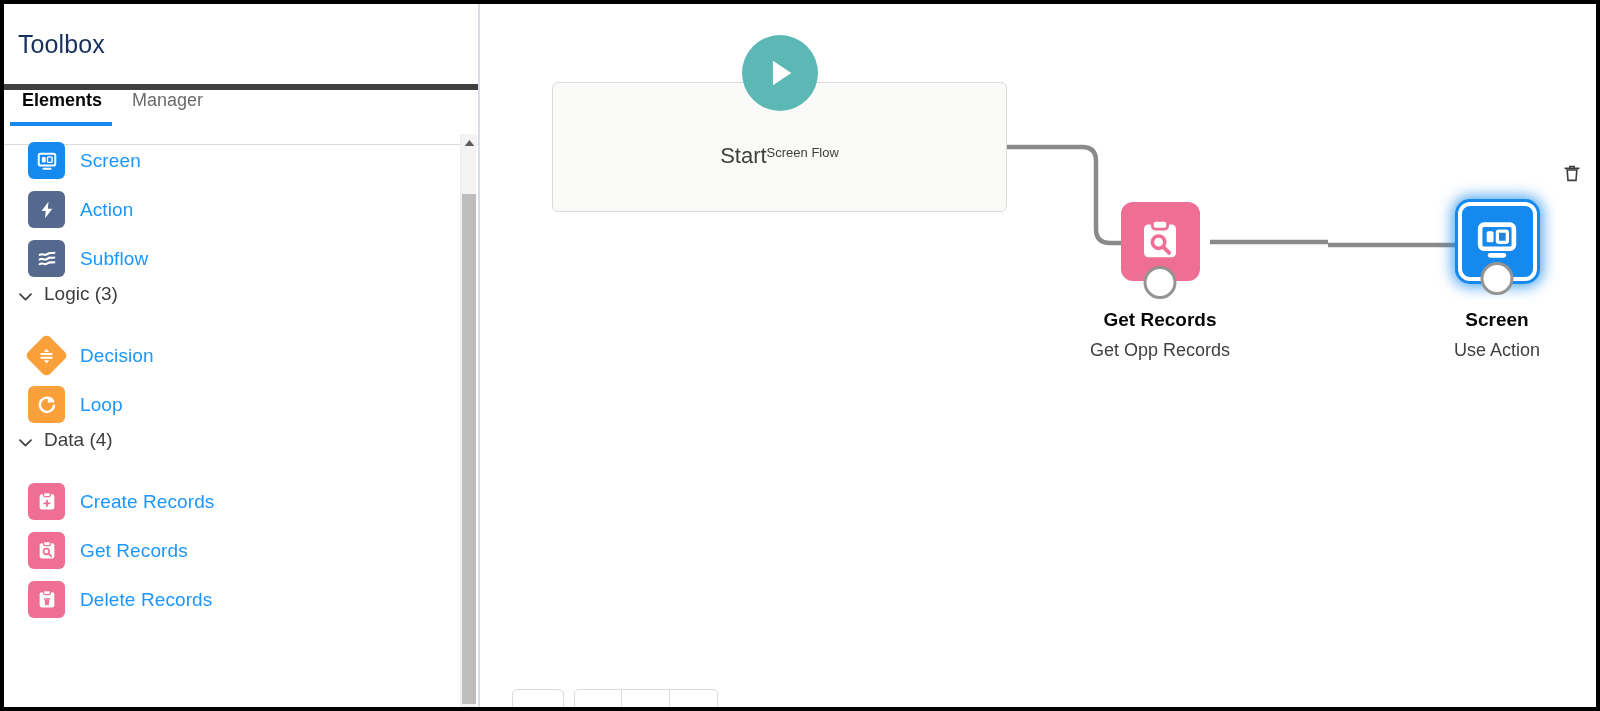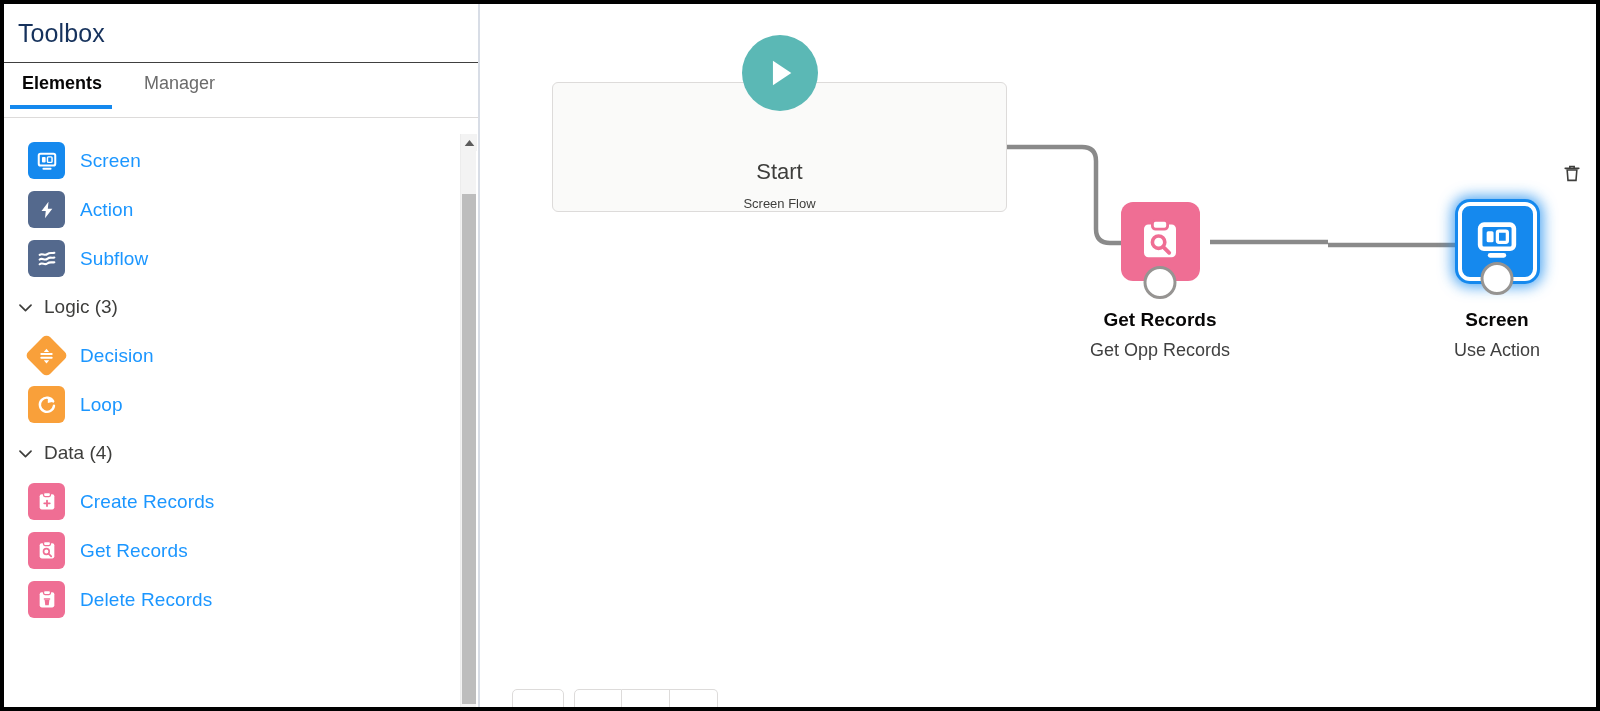--- a/index.html
+++ b/index.html
@@ -20,37 +20,36 @@
   
   #sidebar {
     position: absolute;
     left: 0; top: 0;
     width: 476px; height: 703px;
     background: #ffffff;
     border-right: 2px solid #d8dde6;
     overflow: hidden;
   }
   #toolbox-header {
-    height: 59px;
+    height: 86px;
     display: flex; align-items: center;
     padding-left: 14px;
-    border-bottom: 1px solid #404040;
+    border-bottom: 6px solid #404040;
   }
   #toolbox-title {
     font-size: 25px;
     color: #16325c;
     font-weight: 400;
     letter-spacing: .1px;
   }
   #tabbar {
     height: 55px;
-    display: flex; align-items: center;
+    display: flex; align-items: flex-start;
     border-bottom: 1px solid #dddbda;
     padding-left: 6px;
-    gap: 12px;
   }
   .tab {
     position: relative;
     padding: 0 18px 13px 12px;
     font-size: 18px;
     color: #3e3e3c;
     cursor: pointer;
   }
   .tab.active { color: #080707; font-weight: bold; }
   .tab.active::after {
@@ -62,21 +61,21 @@
   .tab.inactive { color: #6b6b6b; }
 
   #el-list {
     position: absolute;
     top: 130px; left: 0;
     width: 458px; bottom: 0;
     padding-top: 2px;
     overflow: hidden;
   }
   .group-head {
-    display: flex; align-items: center;
+    display: flex; align-items: flex-start;
     height: 48px;
     padding-left: 8px;
     font-size: 19px;
     color: #3e3e3c;
     cursor: pointer;
   }
   .chev {
     width: 26px; height: 26px;
     margin-right: 6px;
     display: inline-flex; align-items: center; justify-content: center;
@@ -148,22 +147,22 @@
   #svg-conn { position: absolute; left: 0; top: 0; width: 1118px; height: 703px; }
 
   
   #start-node {
     position: absolute;
     left: 70px; top: 78px;
     width: 455px; height: 130px;
     background: #fafaf9;
     border: 1px solid #dddbda;
     border-radius: 6px;
-    display: flex; flex-direction: column;
-    align-items: center; justify-content: flex-end;
+    display: flex; flex-direction: row;
+    align-items: center; justify-content: center;
     cursor: pointer;
   }
   #start-play {
     position: absolute;
     left: 50%; top: -48px;
     transform: translateX(-50%);
     width: 76px; height: 76px;
     border-radius: 50%;
     background: #5bb8b5;
     display: flex; align-items: center; justify-content: center;

